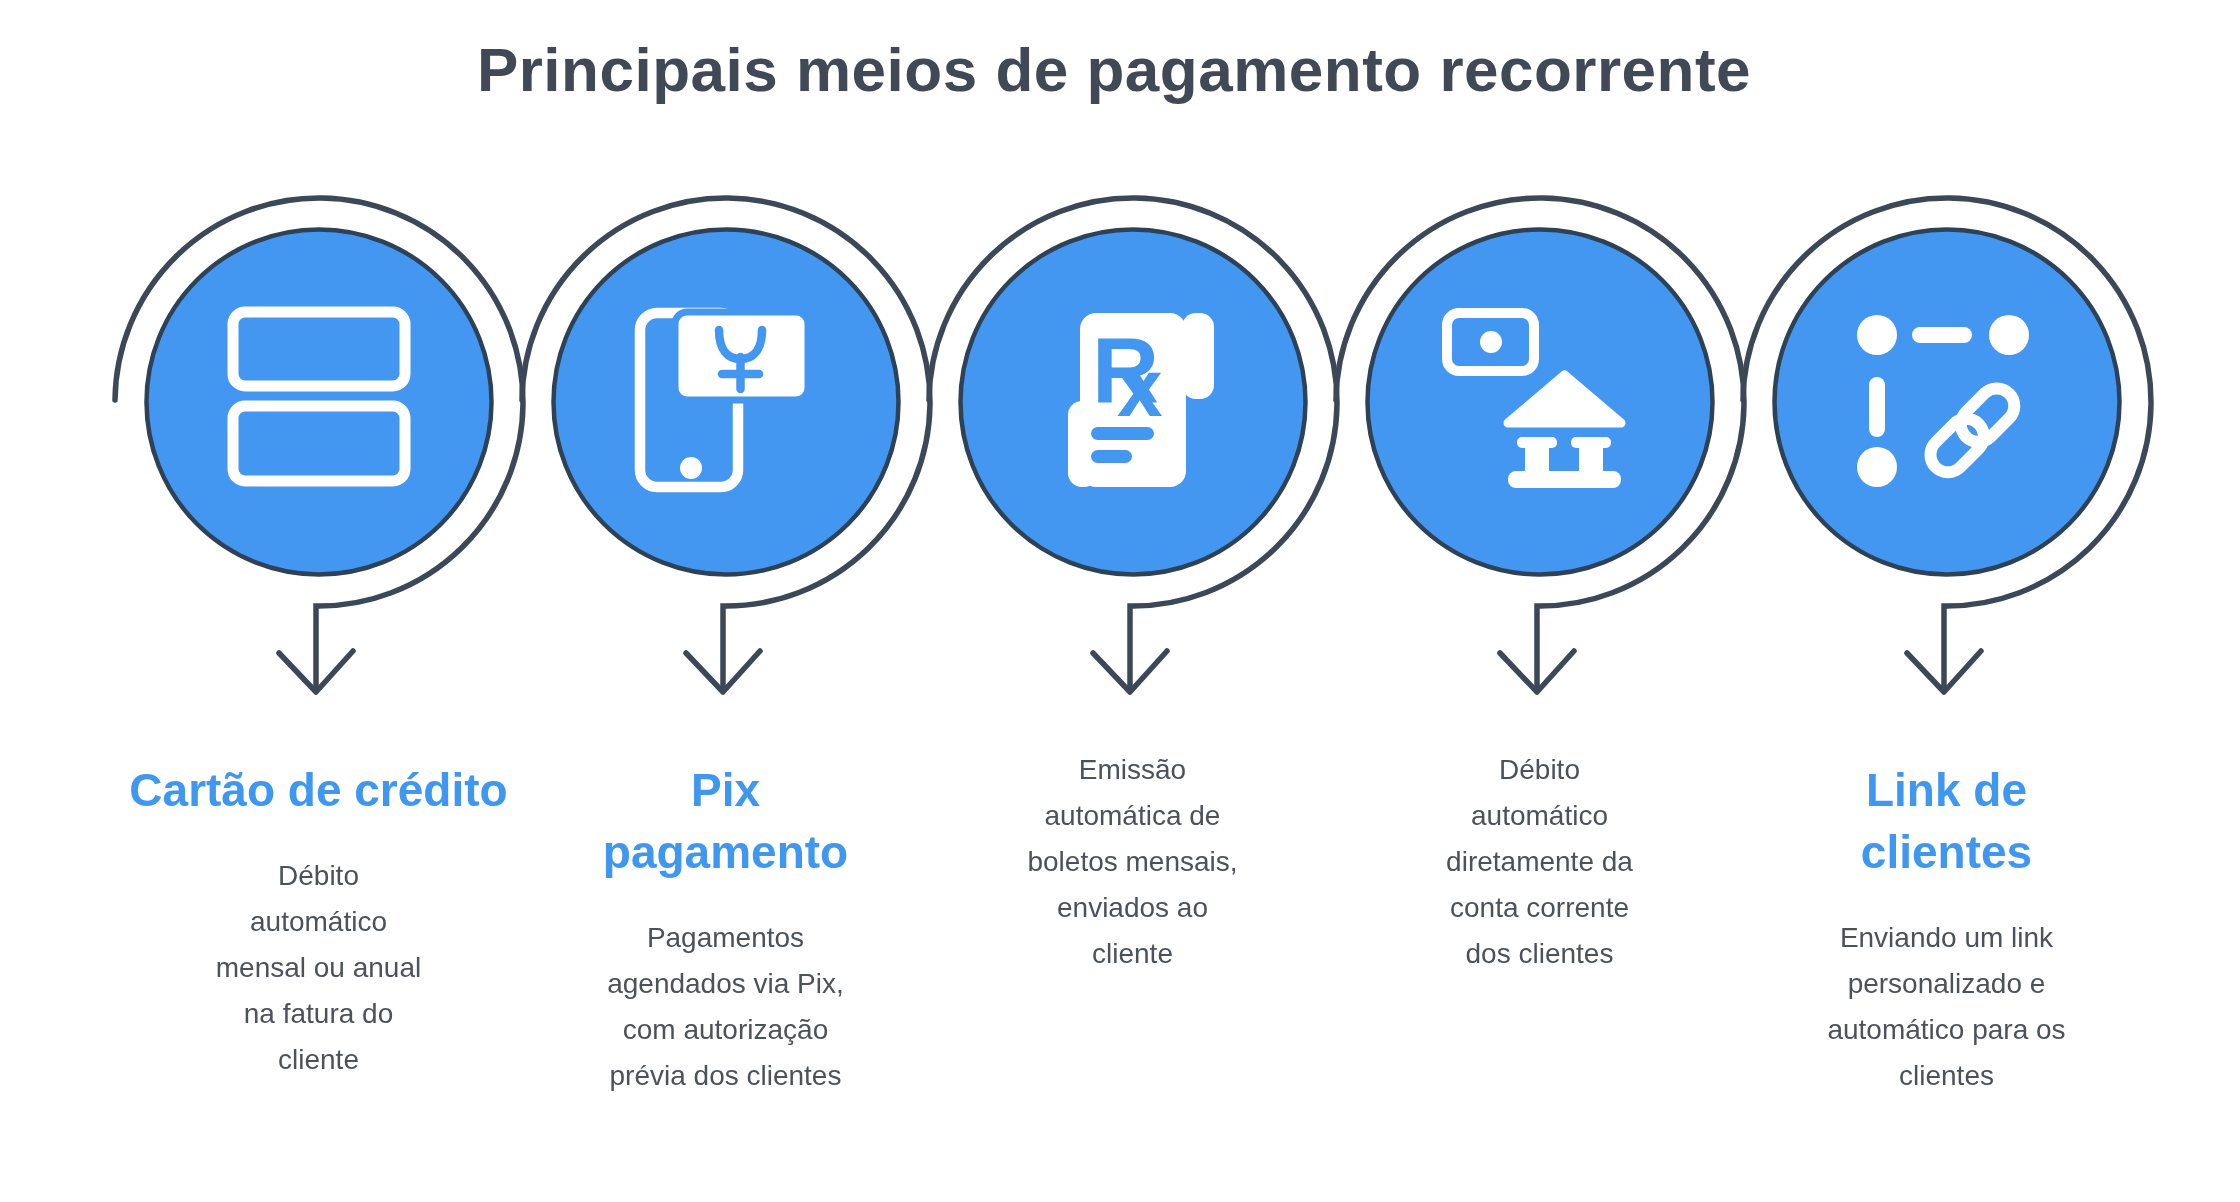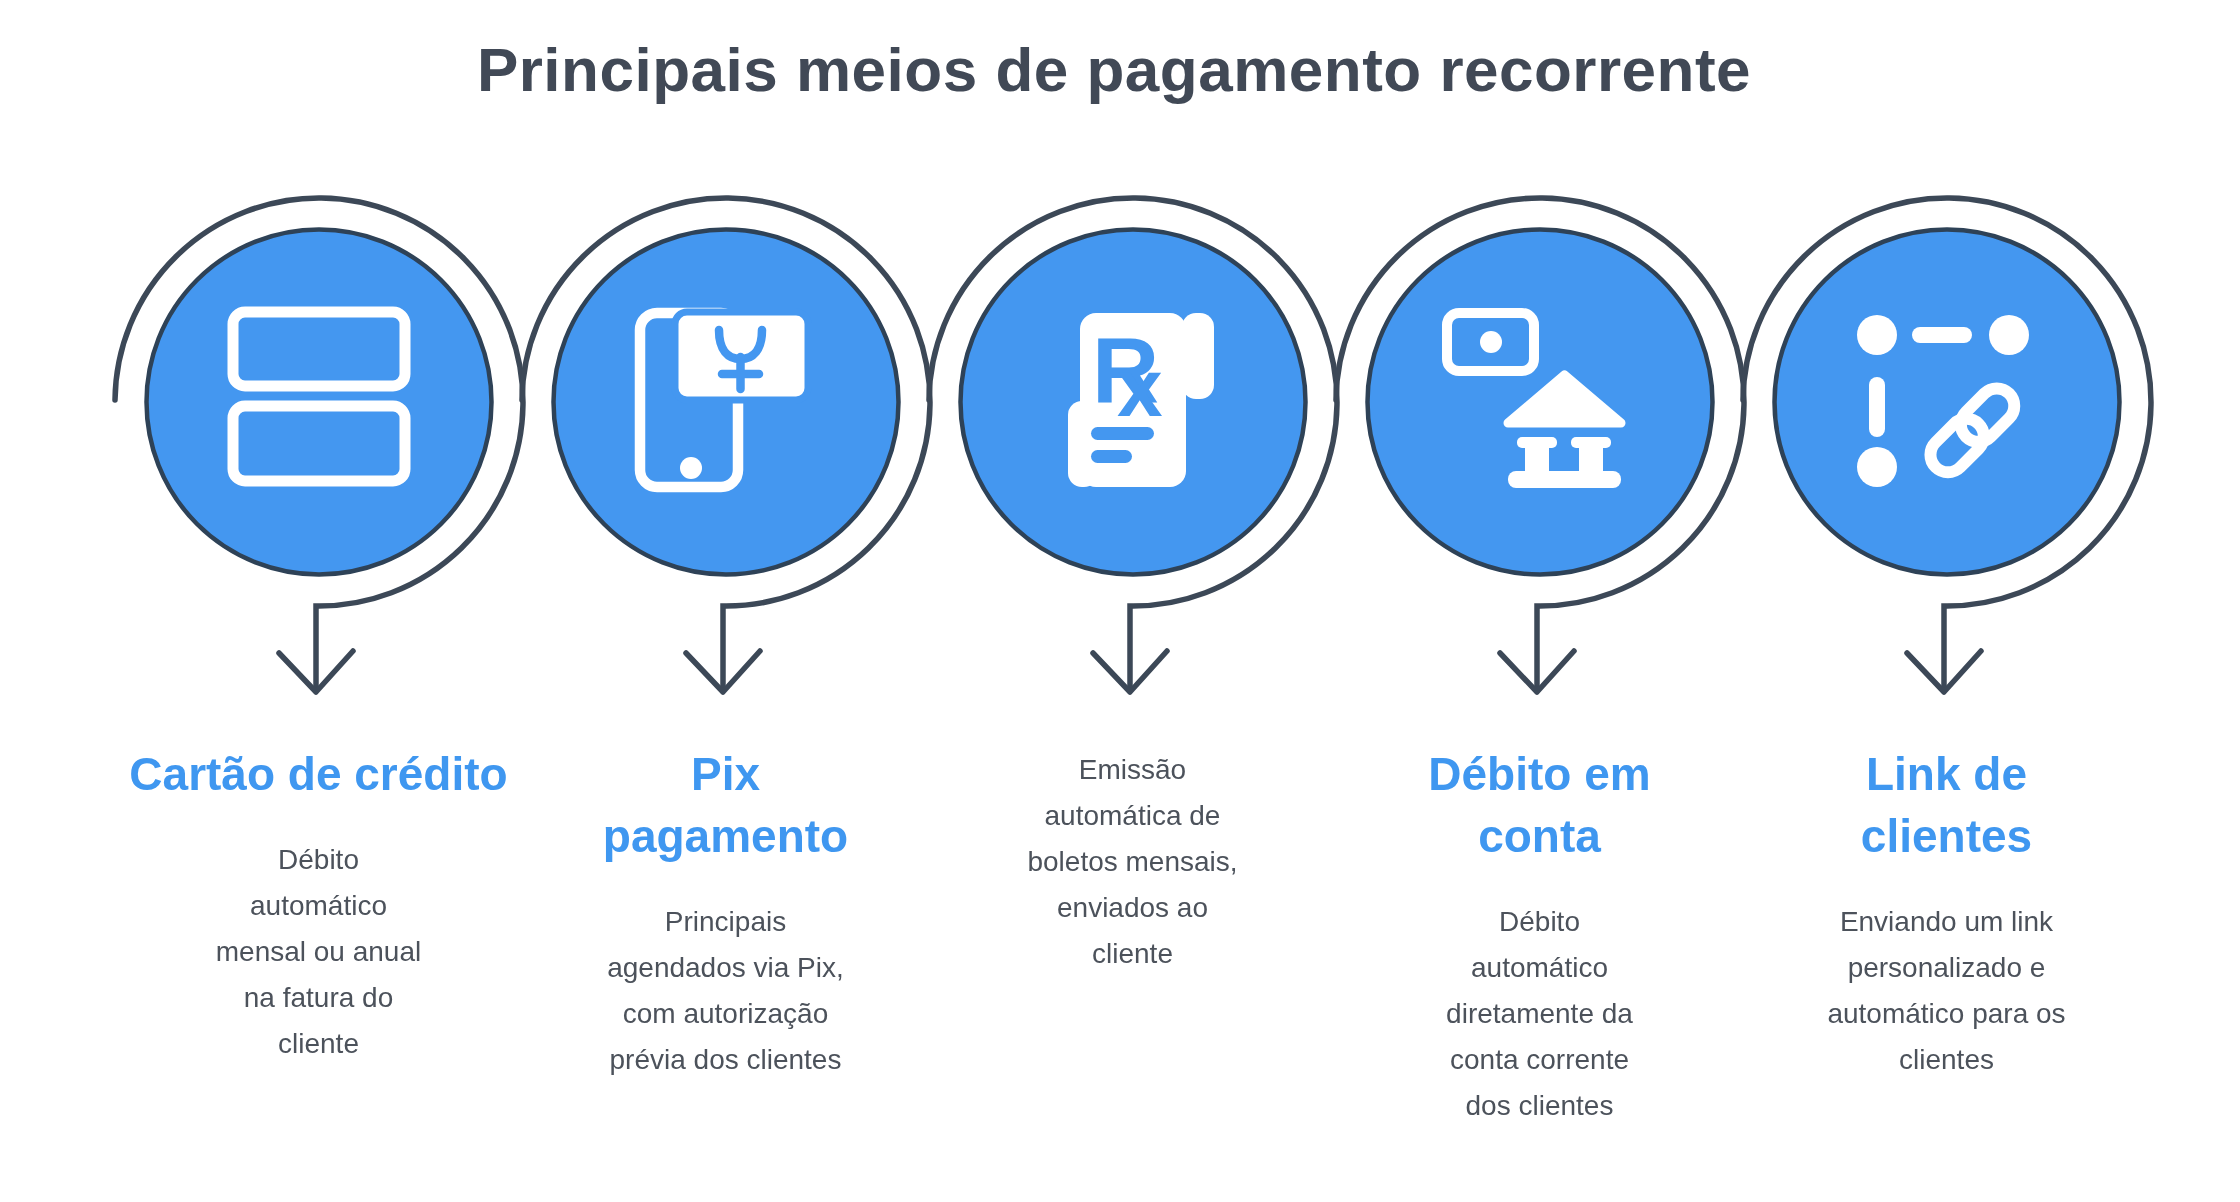--- a/index.html
+++ b/index.html
@@ -40,21 +40,21 @@
     align-items: center;
   }
   .unit {
     width: 414px;
     height: 530px;
     flex: none;
     margin: 0 -3.5px;
     overflow: visible;
   }
   .method-title {
-    margin: 28px 0 0 0;
+    margin: 44px 0 0 0;
     font-size: 46px;
     line-height: 62px;
     font-weight: bold;
     color: #3f97f0;
     text-align: center;
     white-space: pre-line;
   }
   .method-desc {
     margin: 32px 0 0 0;
     font-size: 28px;
@@ -111,21 +111,21 @@
           <g fill="none" stroke="#4497f0" stroke-width="8.5" stroke-linecap="round">
             <path d="M 200 145 C 200 165 209 174 221.5 174 C 234 174 243 165 243 145"></path>
             <path d="M 221.5 172 L 221.5 204"></path>
             <path d="M 203 189 L 240 189"></path>
           </g>
           <circle cx="172" cy="283" r="11" fill="#ffffff"></circle>
         </g>
       </svg>
       <h2 class="method-title">Pix
 pagamento</h2>
-      <p class="method-desc">Principais
+      <p class="method-desc">Pagamentos
 agendados via Pix,
 com autorização
 prévia dos clientes</p>
     </section>
 
     <section class="method">
       <svg class="unit" viewBox="0 0 414 530" aria-hidden="true">
         <g fill="none" stroke="#3c4857" stroke-width="5.5">
           <path d="M 3 215 A 204 204 0 1 1 204 421 L 204 505" stroke-linecap="round"></path>
           <path d="M 167 468 L 204 507 L 241 466" stroke-linecap="round" stroke-linejoin="round"></path>
@@ -161,22 +161,20 @@
           <path d="M 175 238 L 231.5 190 L 288 238 Z" fill="#ffffff" stroke="#ffffff" stroke-width="9" stroke-linejoin="round"></path>
           <g fill="#ffffff">
             <rect x="184" y="252" width="40" height="11" rx="5"></rect>
             <rect x="192" y="252" width="24" height="37"></rect>
             <rect x="238" y="252" width="40" height="11" rx="5"></rect>
             <rect x="246" y="252" width="24" height="37"></rect>
             <rect x="175" y="286" width="113" height="17" rx="8"></rect>
           </g>
         </g>
       </svg>
-      <h2 class="method-title">Débito em
-conta</h2>
       <p class="method-desc">Débito
 automático
 diretamente da
 conta corrente
 dos clientes</p>
     </section>
 
     <section class="method">
       <svg class="unit" viewBox="0 0 414 530" aria-hidden="true">
         <g fill="none" stroke="#3c4857" stroke-width="5.5">

